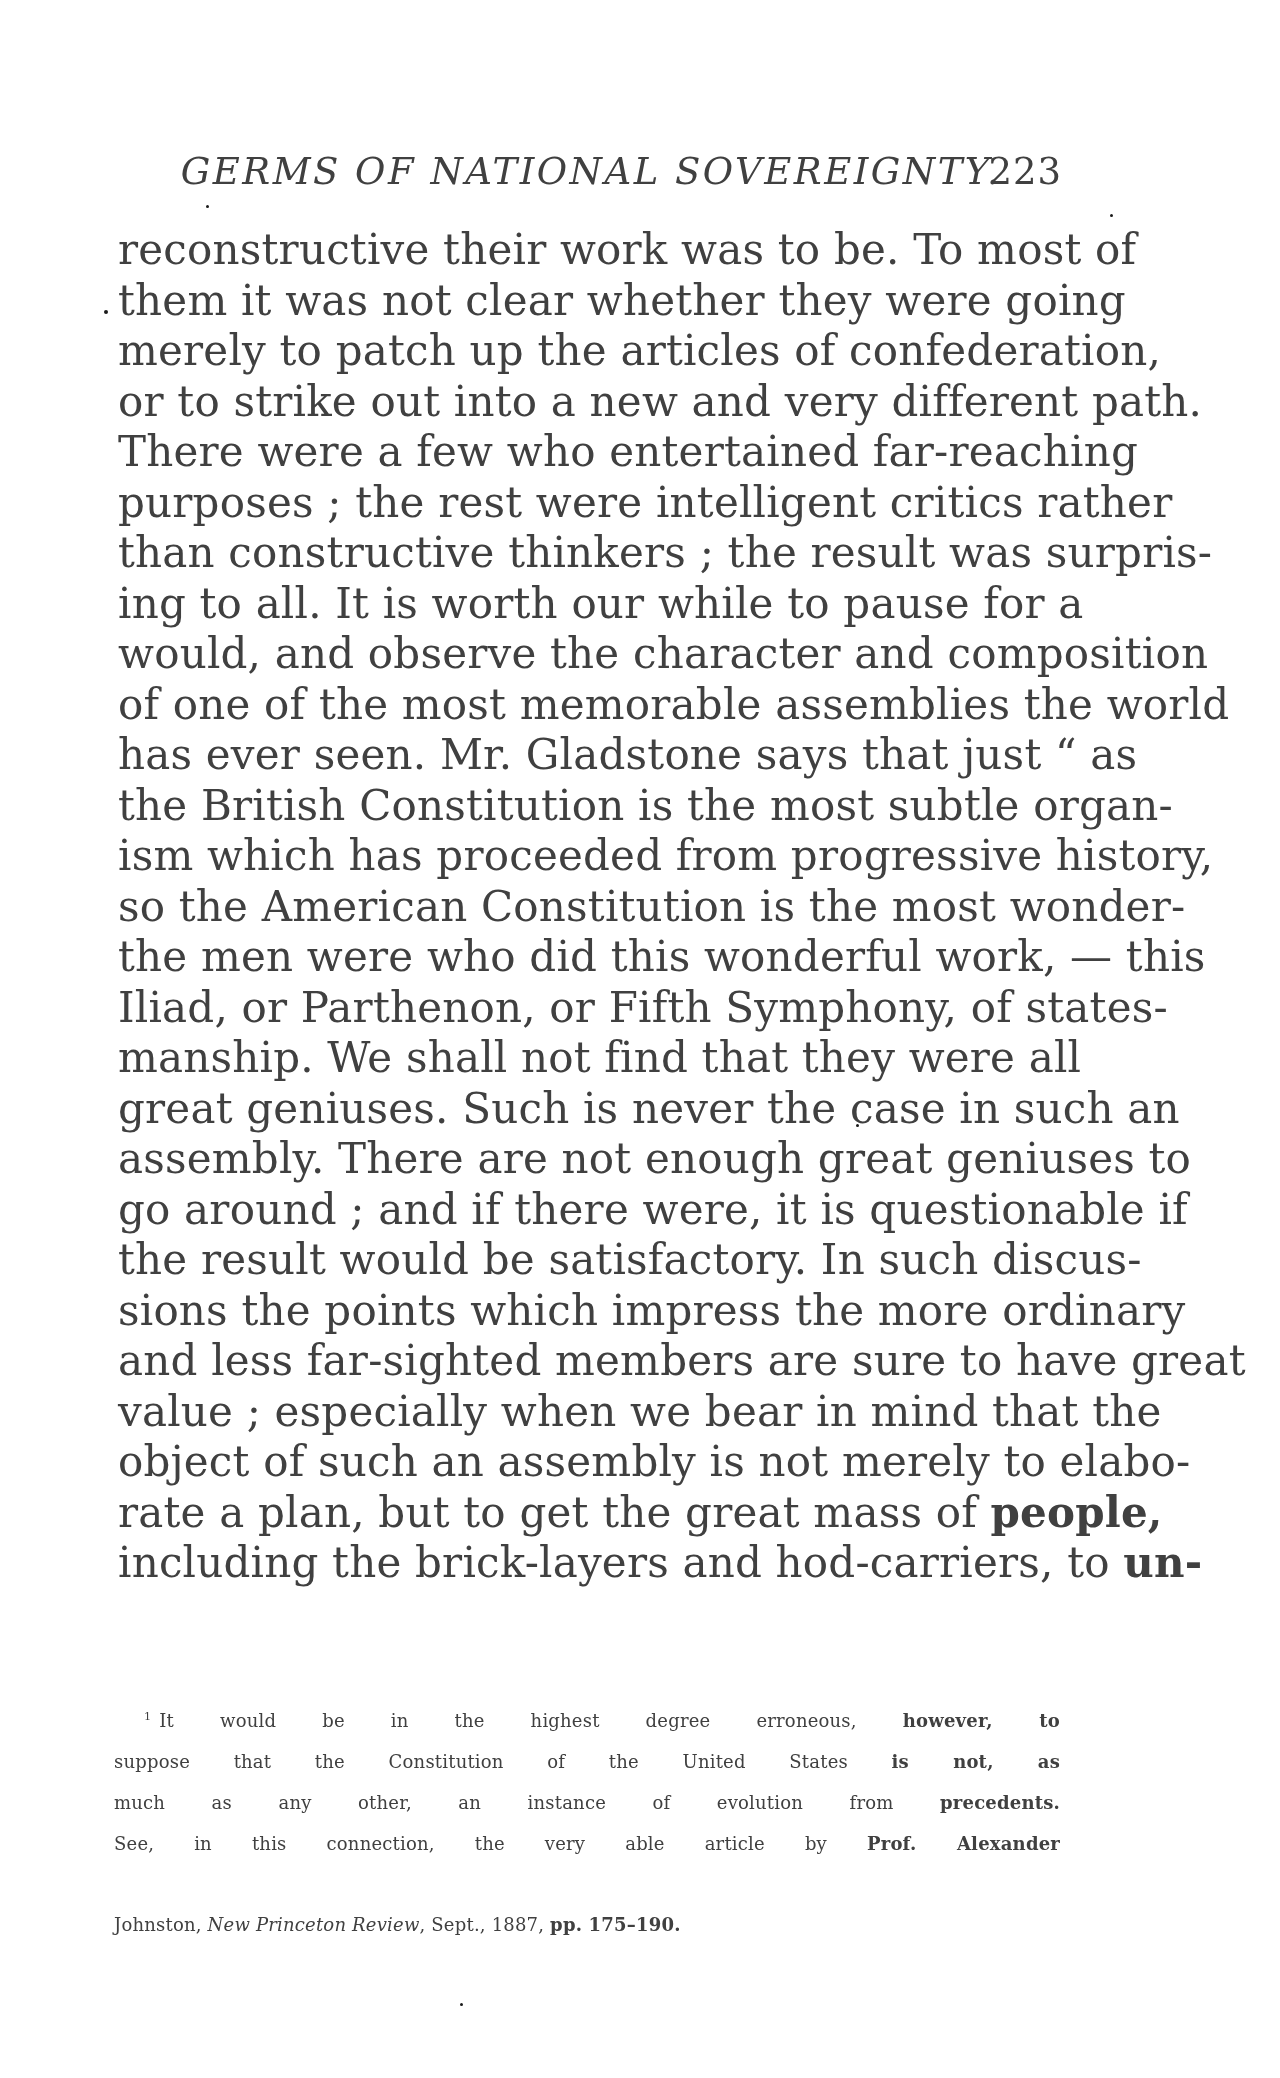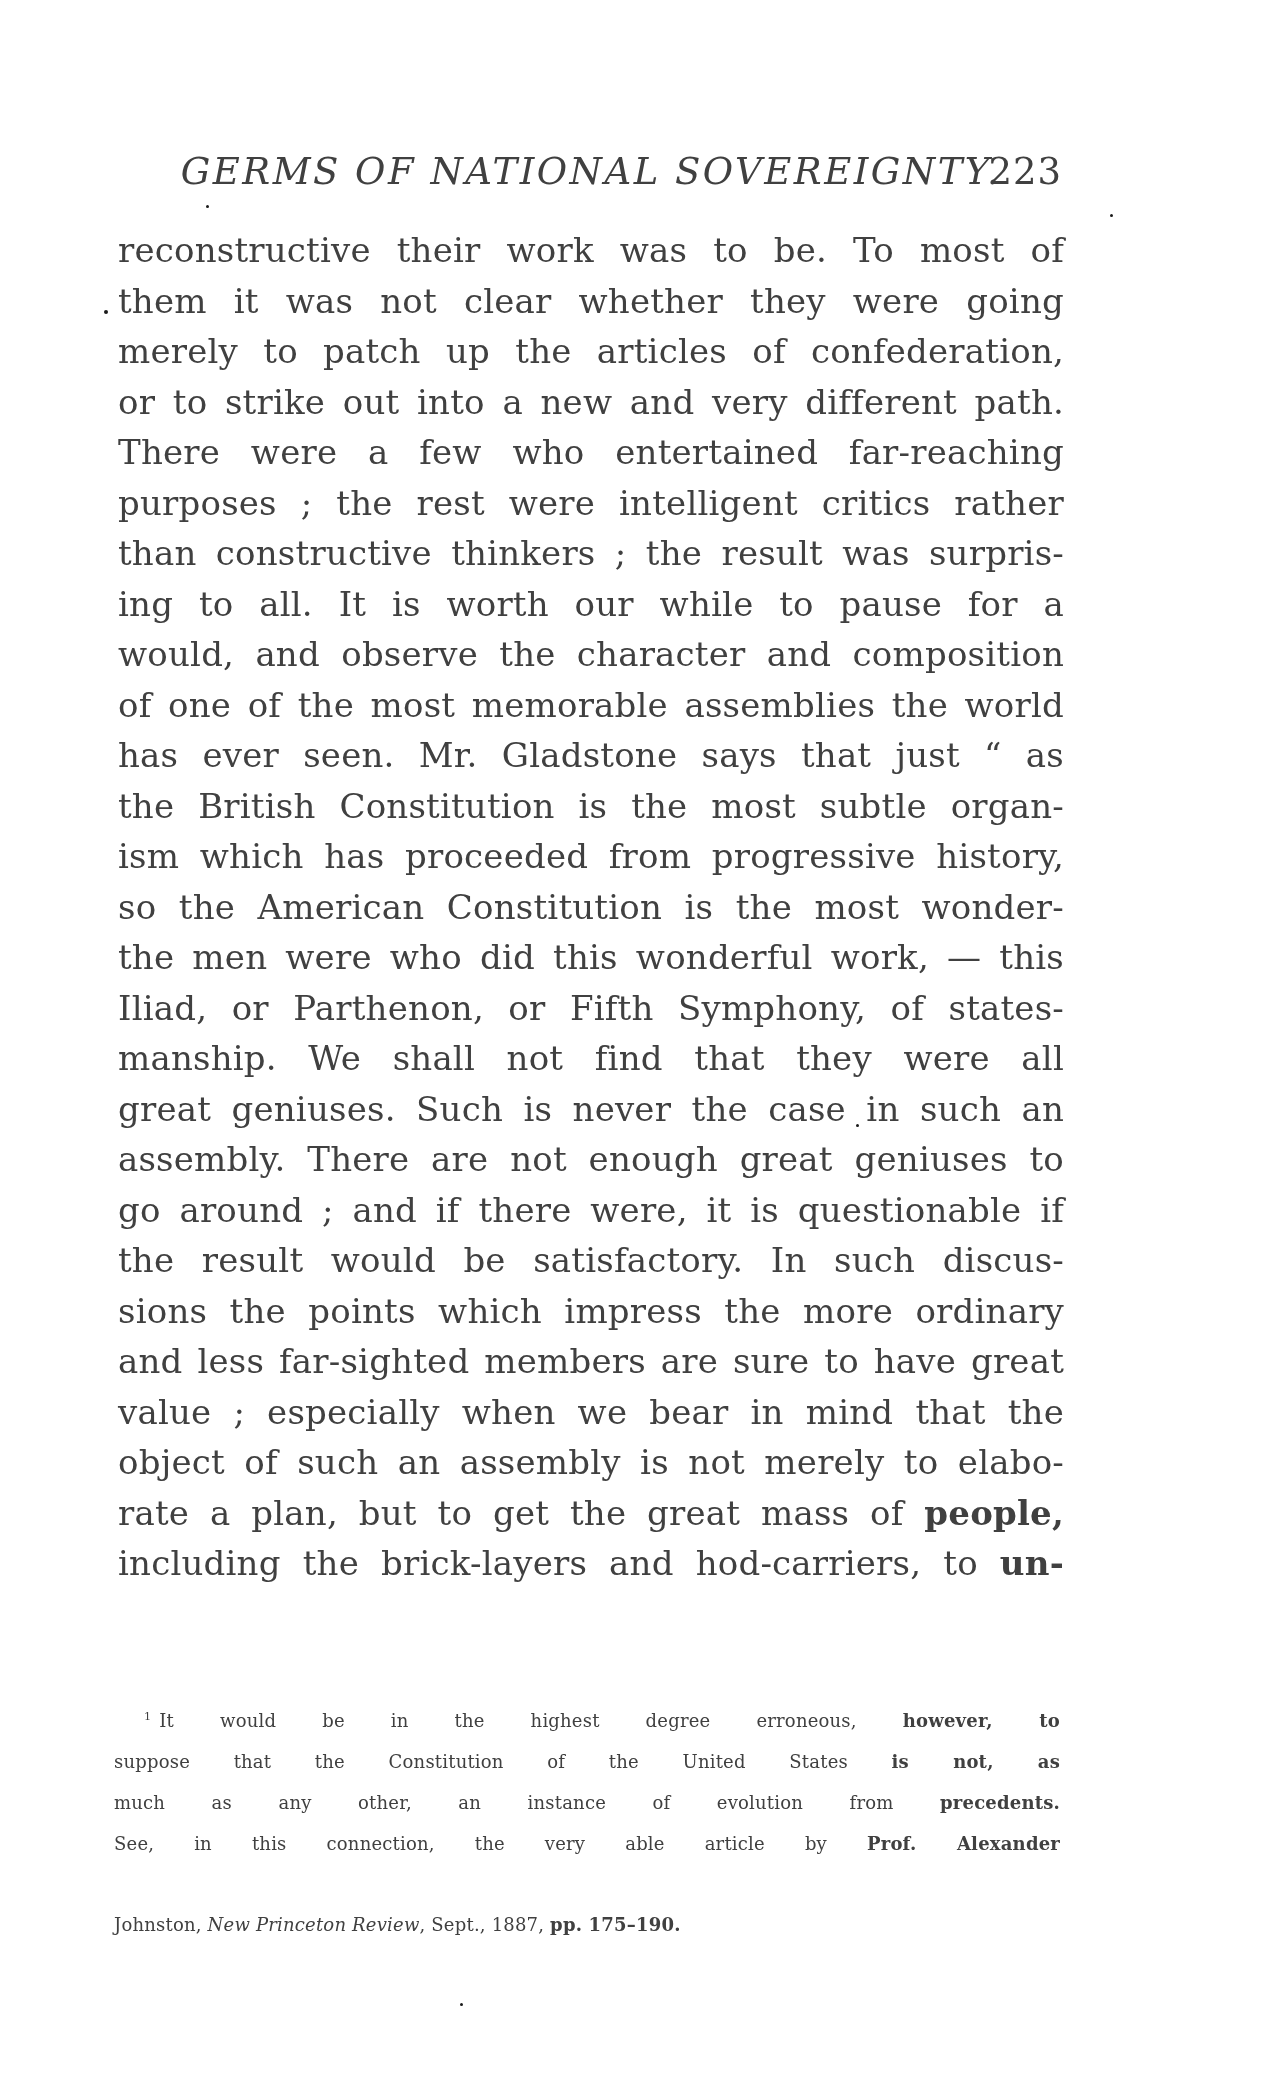--- a/index.html
+++ b/index.html
@@ -31,21 +31,21 @@
     top: 0;
     font-style: normal;
     letter-spacing: 1px;
     font-weight: 500;
   }
   .body-text {
     position: absolute;
     top: 225px;
     left: 118px;
     width: 946px;
-    font-size: 34px;
+    font-size: 42px;
     letter-spacing: 0.2px;
   }
   .bline {
     height: 50.5px;
     line-height: 50.5px;
     text-align: justify;
     text-align-last: justify;
     white-space: nowrap;
   }
   .footnote {

